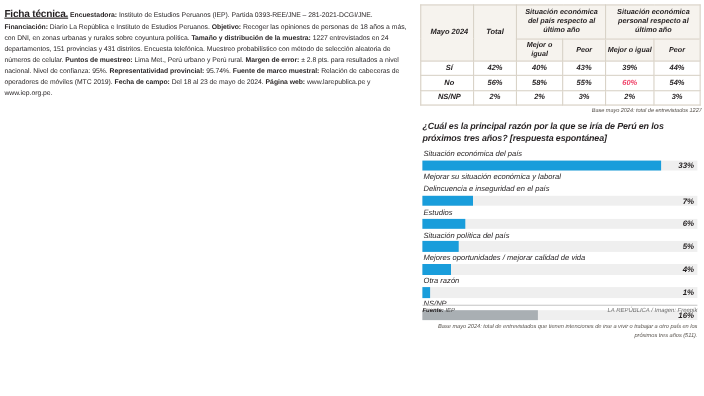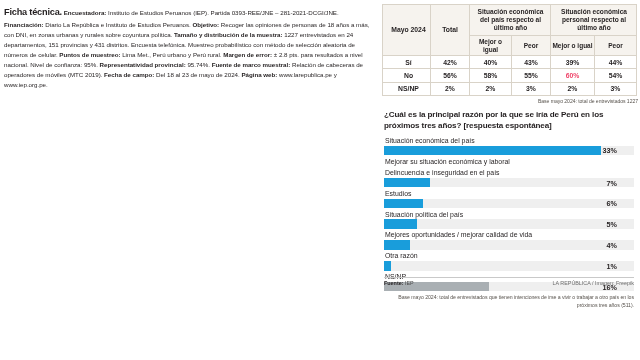--- a/index.html
+++ b/index.html
@@ -19,29 +19,30 @@
   }
   .ficha {
     font-size: 6.2px;
     line-height: 1.62;
     color: #231f20;
     text-align: left;
     letter-spacing: -0.02px;
   }
   .ficha b { font-weight: 700; }
   .ficha .title {
-    font-size: 9.2px; font-weight: 700; letter-spacing: -0.2px;
+    font-size: 9.2px; font-weight: 700; letter-spacing: -0.2px; text-decoration: underline;
   }
 
   
   .right-panel {
     width: 262px; height: 292px;
     background: #ffffff;
     padding: 0;
     position: relative;
+    font-style: italic;
   }
 
   
   .tbl-wrap { padding: 4px 4px 0 4px; }
   table.poll {
     width: 254px;
     border-collapse: collapse;
     table-layout: fixed;
     background: #f6f3ee;
   }
@@ -122,21 +123,21 @@
     position: relative;
     height: 9.5px;
     background: #efefef;
     width: 100%;
   }
   .bar-fill {
     position: absolute; left: 0; top: 0; bottom: 0;
     background: #199ddb;
   }
   .bar-pct {
-    position: absolute; right: 17px; top: 50%;
+    position: absolute; right: 3px; top: 50%;
     transform: translateY(-50%);
     font-size: 7.2px; font-weight: 700; color: #231f20;
   }
 
   .chart-base {
     margin: 3px 4px 0 6px;
     width: 250px;
     text-align: right;
     font-size: 5.2px;
     line-height: 1.45;

